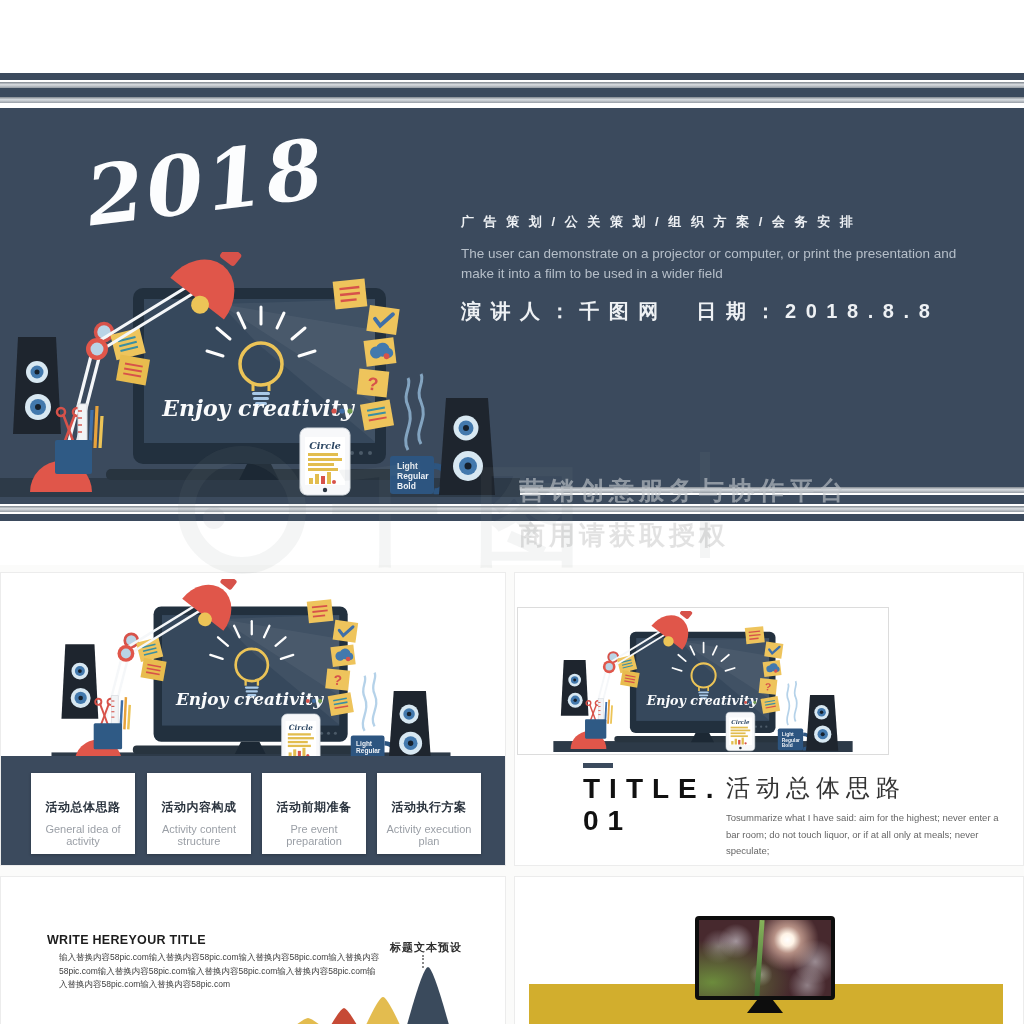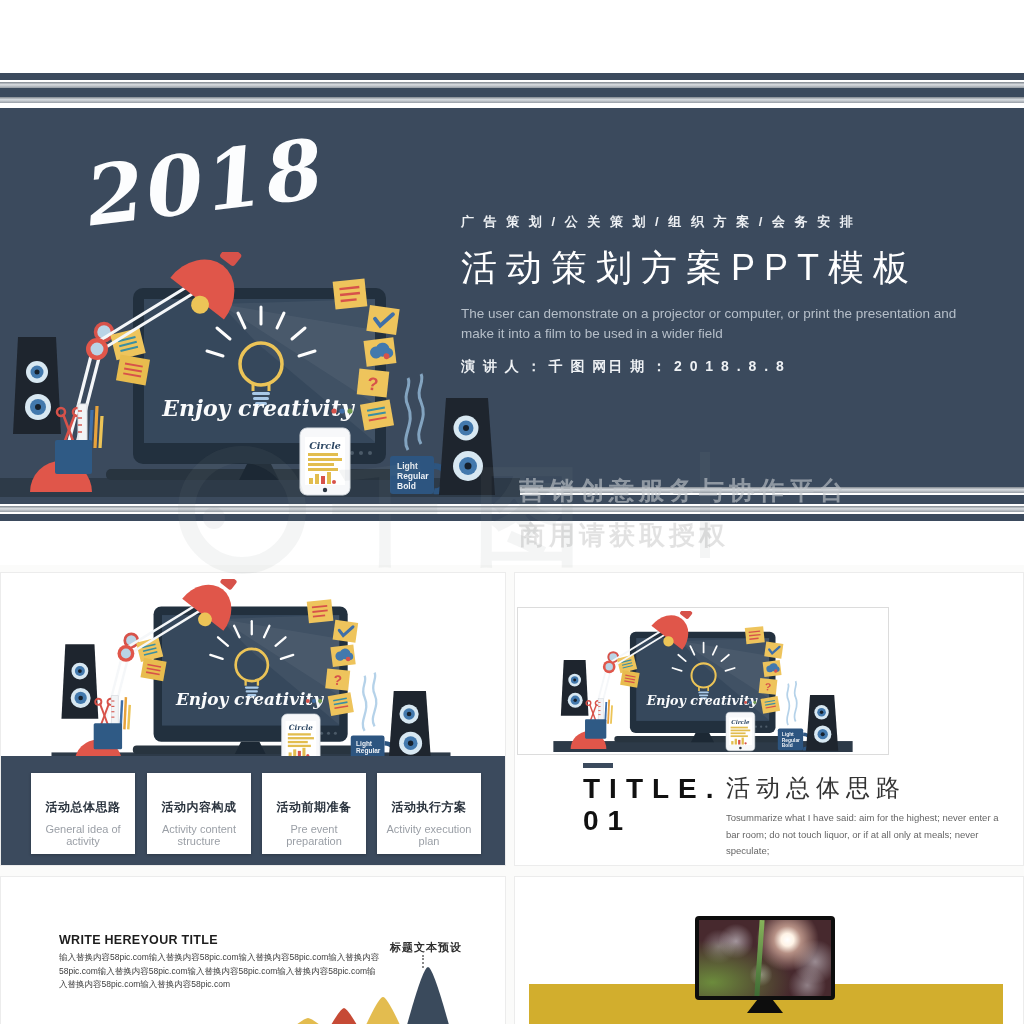--- a/index.html
+++ b/index.html
@@ -18,21 +18,21 @@
   .st-navy{background:var(--navy)}
   .st-silver{background:linear-gradient(180deg,#7f868e,#d9dde1 45%,#969da5)}
   #s1-main{position:absolute;left:0;top:108px;width:100%;height:379px;background:var(--navy)}
   .year{position:absolute;left:86px;top:134px;font-family:"DejaVu Serif","Liberation Serif",serif;
         font-style:italic;font-weight:700;font-size:82px;color:#fcfdfe;
         transform:rotate(-7deg);letter-spacing:3px}
   .s1-text{position:absolute;left:461px;top:213px;width:530px}
   .s1-cats{font-size:13px;letter-spacing:3px;color:#eef1f4;font-weight:700;margin-bottom:13px}
   .s1-title{font-size:36px;letter-spacing:9px;color:#ffffff;font-weight:500;margin-bottom:11px;white-space:nowrap}
   .s1-sub{font-size:13.5px;line-height:1.45;color:#b6bfc9;width:508px;margin-bottom:15px}
-  .s1-meta{display:flex;font-size:14px;color:#eef1f4;letter-spacing:2px;font-weight:700}
+  .s1-meta{display:flex;gap:36px;font-size:20px;color:#eef1f4;letter-spacing:2px;font-weight:700}
   .illu-box{position:absolute}
   .illu-box svg{width:100%;height:100%;display:block}
 
   
   #watermark{left:0;top:0;width:1024px;height:1024px;pointer-events:none;z-index:40}
   .wm-circle{position:absolute;left:178px;top:446px;width:128px;height:128px;border-radius:50%;
              border:17px solid rgba(135,140,145,0.09)}
   .wm-circle:after{content:"";position:absolute;left:8px;top:44px;width:22px;height:22px;border-radius:50%;
              background:rgba(135,140,145,0.10)}
   .wm-brand{position:absolute;left:332px;top:444px;font-size:108px;font-weight:700;
@@ -58,21 +58,21 @@
   .card-en{font-size:11px;color:#9a9fa6;margin-top:7px}
 
   
   .s3-box{position:absolute;left:2px;top:34px;width:372px;height:148px;background:#fff;border:1px solid #dcdcdc}
   .s3-deco{position:absolute;left:68px;top:190px;width:30px;height:5px;background:var(--navy)}
   .s3-part{position:absolute;left:68px;top:200px;font-size:28px;font-weight:700;letter-spacing:9px;color:#111;line-height:1.15}
   .s3-head{position:absolute;left:211px;top:199px;font-size:24px;letter-spacing:6px;color:#333;font-weight:400}
   .s3-body{position:absolute;left:211px;top:237px;width:282px;font-size:9.5px;line-height:1.75;color:#666}
 
   
-  .s4-title{position:absolute;left:58px;top:56px;font-size:12.5px;font-weight:700;color:#1d1d1d;letter-spacing:.3px}
+  .s4-title{position:absolute;left:46px;top:56px;font-size:12.5px;font-weight:700;color:#1d1d1d;letter-spacing:.3px}
   .s4-body{position:absolute;left:58px;top:74px;width:322px;font-size:8.5px;line-height:1.6;color:#3c3c3c;word-break:break-all}
   .s4-callout{position:absolute;left:389px;top:63px;font-size:11px;font-weight:700;color:#2e2e2e;letter-spacing:1px}
   .s4-dotline{position:absolute;left:421px;top:78px;height:13px;border-left:2px dotted #8a8a8a}
   .s4-cones{position:absolute;left:288px;top:84px;width:170px;height:64px}
 
   
   .s5-gold{position:absolute;left:14px;top:107px;width:474px;height:183px;background:var(--gold)}
   .tv{position:absolute;left:180px;top:39px;width:140px;height:84px;background:#0d0d0d;border-radius:4px;padding:4px}
   .tv-screen{width:100%;height:100%;position:relative;overflow:hidden;
     background:
@@ -271,21 +271,20 @@
           <circle cx="466" cy="176" r="3" fill="#16202b"></circle>
       <circle cx="468" cy="214" r="15" fill="#d8e8f2"></circle>
           <circle cx="468" cy="214" r="9" fill="#4379ad"></circle>
           <circle cx="468" cy="214" r="3.5" fill="#16202b"></circle>
     </g>
   </svg>
 </div>
 
   <div class="s1-text">
     <div class="s1-cats">广 告 策 划  /  公 关 策 划  /  组 织 方 案  /  会 务 安 排</div>
-    <div class="s1-title">活动策划方案PPT模板</div>
     <div class="s1-sub">The user can demonstrate on a projector or computer, or print the presentation and make it into a film to be used in a wider field</div>
     <div class="s1-meta">
       <span>演 讲 人 ： 千 图 网</span>
       <span>日 期 ： 2 0 1 8 . 8 . 8</span>
     </div>
   </div>
 </section>
 
 <section id="slide2" class="thumb">
   <div class="illu-box" style="left:50px;top:6px;width:400px;height:188px">

